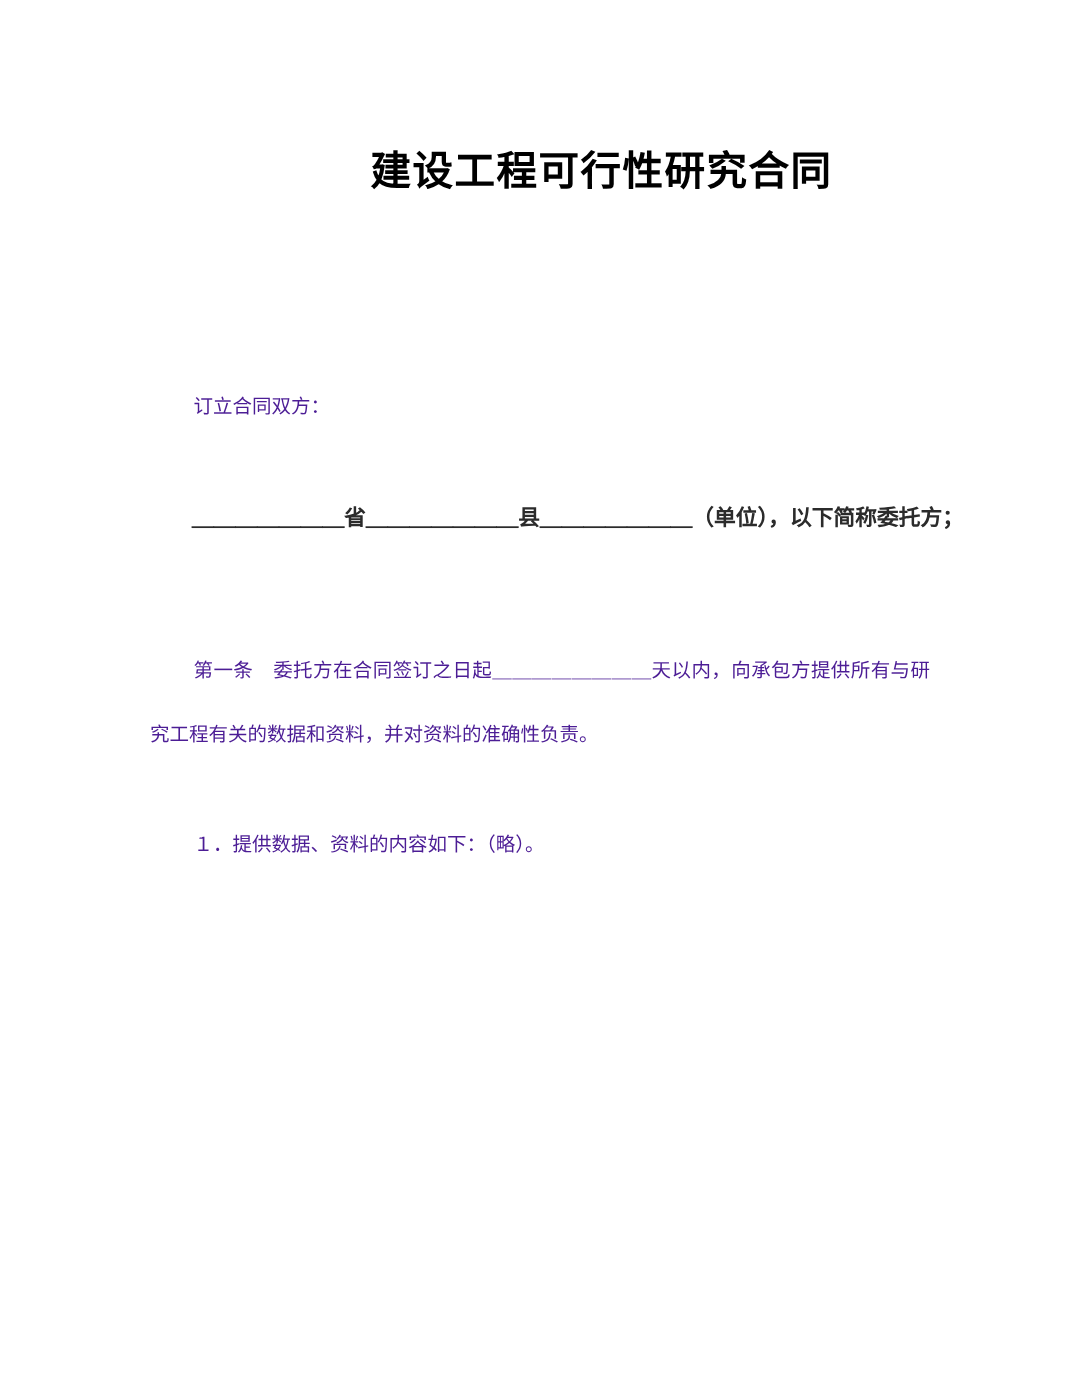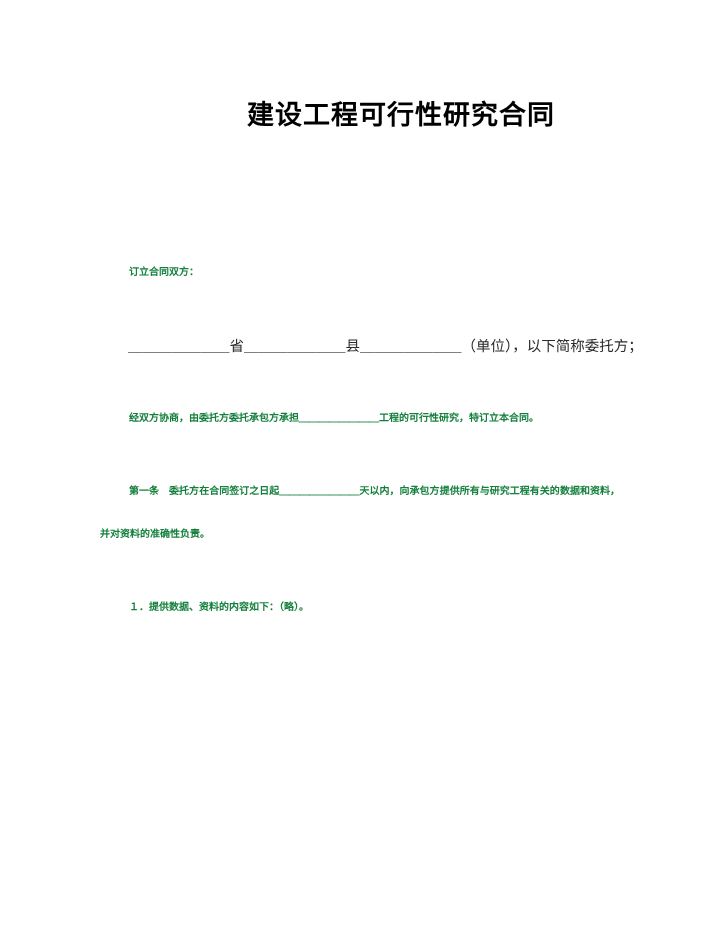--- a/index.html
+++ b/index.html
@@ -42,67 +42,66 @@
 
   
   .doc-body {
     position: absolute;
     top: 250px;
     left: 100px;
     width: 520px;
   }
 
   .para {
-    font-size: 10px;
+    font-size: 13px;
     line-height: 43px;
-    color: #15803d;
+    color: #4c1d95;
     text-align: justify;
     text-justify: inter-ideograph;
     margin: 0;
     word-break: break-all;
-    font-weight: bold;
   }
 
   .para.indent {
     text-indent: 29px;
   }
 
   
   .gap-sm { height: 32px; }
   .gap-md { height: 28px; }
   .gap-lg { height: 30px; }
 
   .blank-line {
     font-size: 14.5px;
     line-height: 43px;
     color: #2b2b2b;
     margin: 0;
     padding-left: 28px;
     white-space: nowrap;
+    font-weight: bold;
   }
 </style>
 </head>
 <body>
 
 <div class="page">
 
   <h1 class="doc-title">建设工程可行性研究合同</h1>
 
   <div class="doc-body">
 
     <p class="para indent">订立合同双方：</p>
 
     <div class="gap-sm"></div>
 
     <p class="blank-line">＿＿＿＿＿＿＿省＿＿＿＿＿＿＿县＿＿＿＿＿＿＿（单位），以下简称委托方；</p>
 
 
     <div class="gap-md"></div>
 
-    <p class="para indent">经双方协商，由委托方委托承包方承担＿＿＿＿＿＿＿＿工程的可行性研究，特订立本合同。</p>
 
     <div class="gap-lg"></div>
 
     <p class="para indent">第一条　委托方在合同签订之日起＿＿＿＿＿＿＿＿天以内，向承包方提供所有与研究工程有关的数据和资料，并对资料的准确性负责。</p>
 
     <div class="gap-lg"></div>
 
     <p class="para indent">１．提供数据、资料的内容如下：（略）。</p>
 
     <div class="gap-lg"></div>

